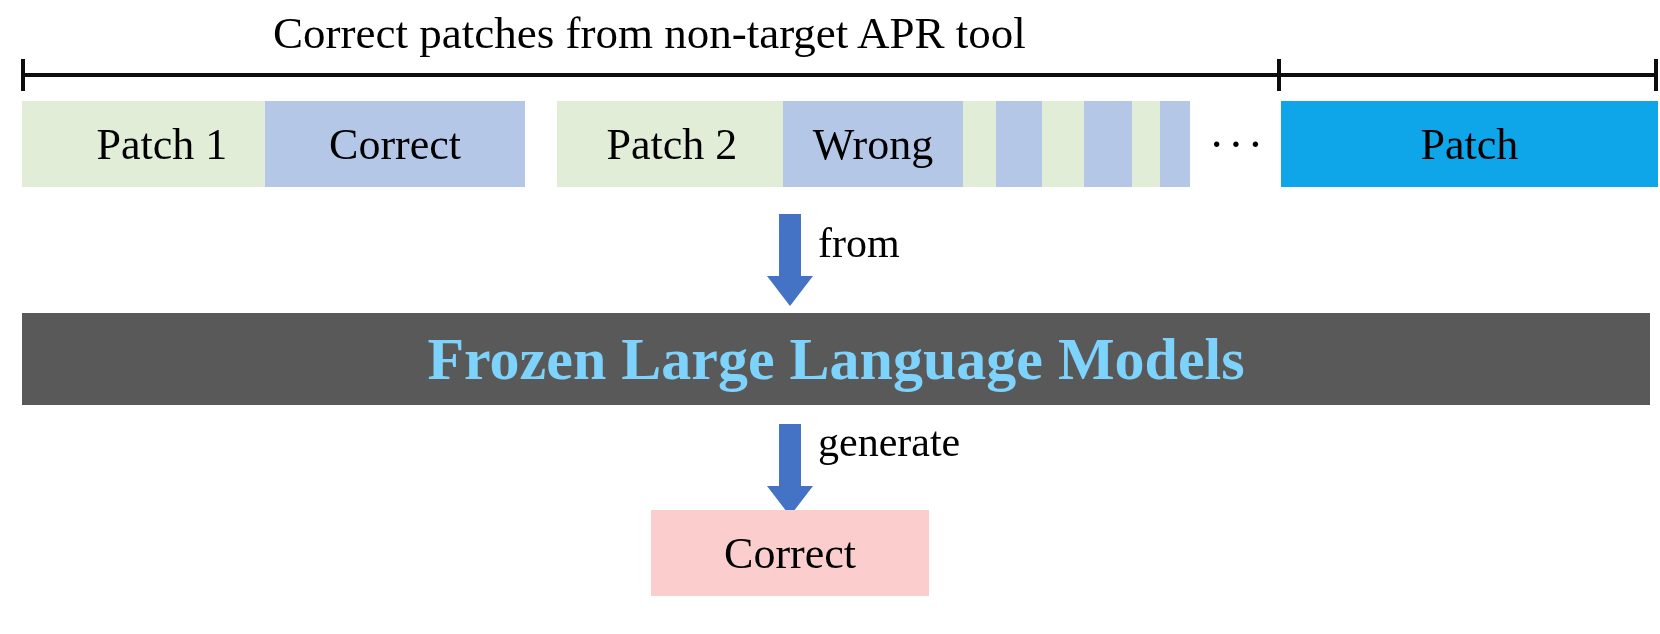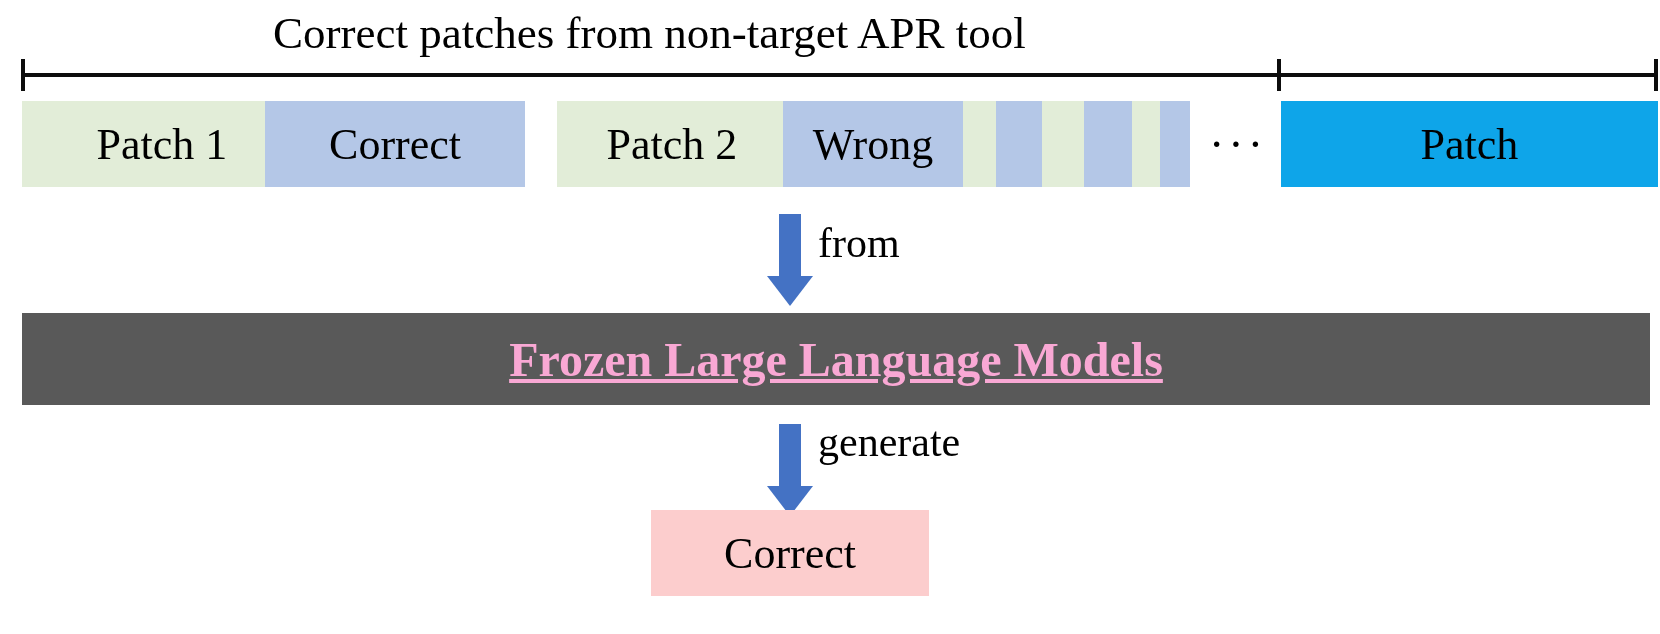--- a/index.html
+++ b/index.html
@@ -132,25 +132,24 @@
     left: 22px;
     top: 313px;
     width: 1628px;
     height: 92px;
     background: #595959;
     display: flex;
     align-items: center;
     justify-content: center;
   }
   #llm-banner-text {
-    font-size: 48px;
+    font-size: 60px;
     font-weight: bold;
-    color: #f9a8d4;
-    white-space: nowrap;
-    text-decoration: underline;
+    color: #7dd3fc;
+    white-space: nowrap;
   }
 
   
   #output-box {
     position: absolute;
     left: 651px;
     top: 510px;
     width: 278px;
     height: 86px;
     background: #FCCDCD;

